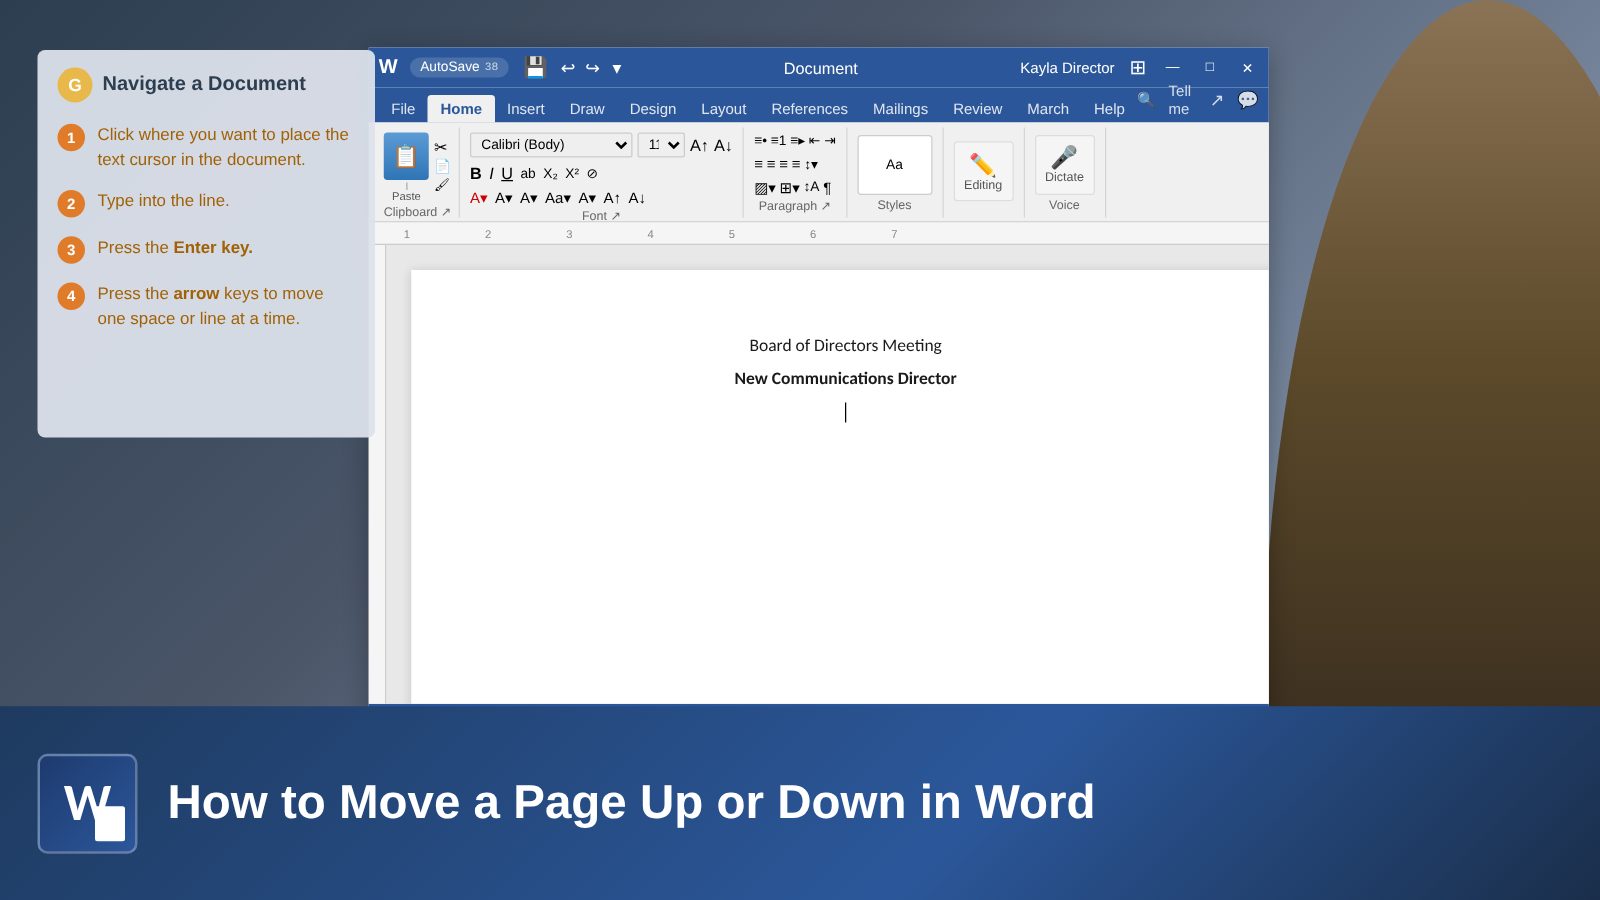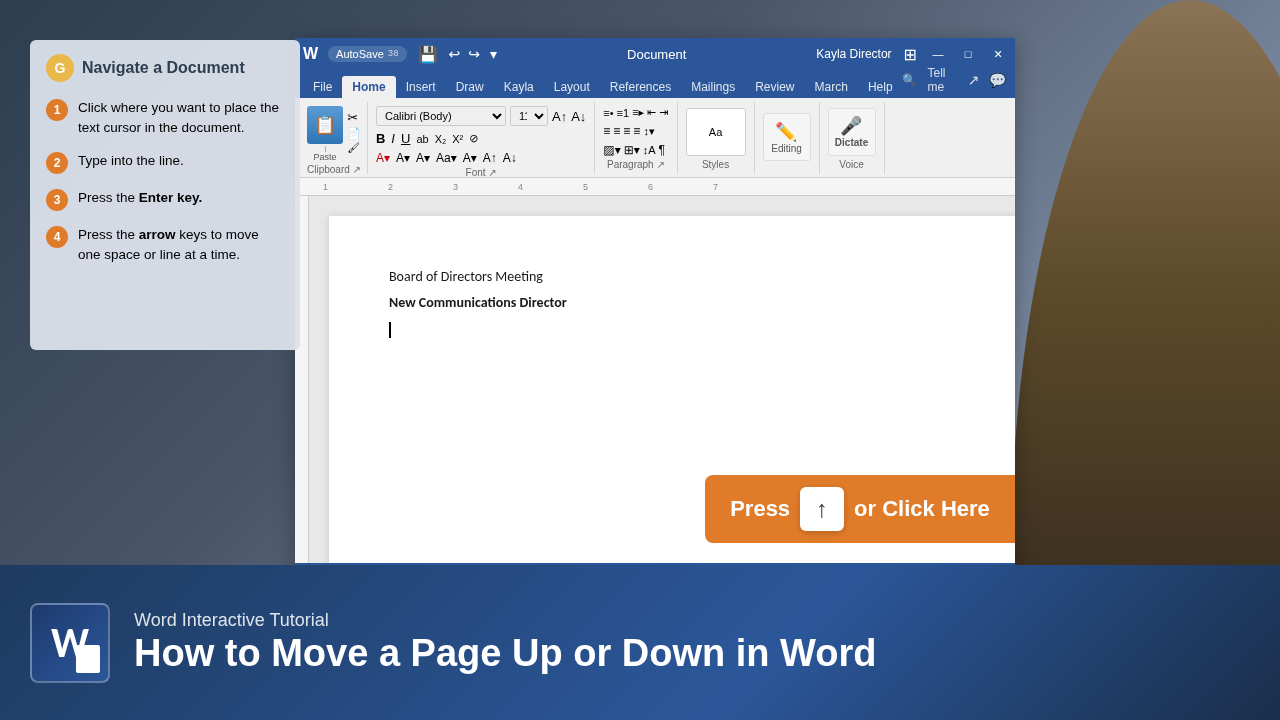--- a/index.html
+++ b/index.html
@@ -72,21 +72,21 @@
       color: white;
       font-size: 12px;
       font-weight: bold;
       display: flex; align-items: center; justify-content: center;
       flex-shrink: 0;
       margin-top: 1px;
     }
 
     .step-text {
       font-size: 13.5px;
-      color: #000000;
+      color: #a16207;
       line-height: 1.45;
     }
 
     .step-text strong {
       font-weight: 700;
     }
 
     
     .word-window {
       position: absolute;
@@ -239,20 +239,21 @@
     }
 
     .doc-page {
       background: white;
       margin: 0 auto;
       width: 695px;
       min-height: 400px;
       padding: 50px 60px;
       box-shadow: 0 1px 8px rgba(0,0,0,0.15);
       position: relative;
+      text-align: center;
     }
 
     .doc-text {
       font-family: 'Calibri', 'Segoe UI', sans-serif;
       font-size: 14px;
       color: #1a1a1a;
       line-height: 1.6;
     }
 
     .doc-cursor {
@@ -448,21 +449,21 @@
       <span class="window-btn win-btn-max">□</span>
       <span class="window-btn win-btn-close">✕</span>
     </div>
   </div>
 
   <div class="ribbon-tabs">
     <div class="ribbon-tab">File</div>
     <div class="ribbon-tab active">Home</div>
     <div class="ribbon-tab">Insert</div>
     <div class="ribbon-tab">Draw</div>
-    <div class="ribbon-tab">Kayla</div>
+    <div class="ribbon-tab">Design</div>
     <div class="ribbon-tab">Layout</div>
     <div class="ribbon-tab">References</div>
     <div class="ribbon-tab">Mailings</div>
     <div class="ribbon-tab">Review</div>
     <div class="ribbon-tab">March</div>
     <div class="ribbon-tab">Help</div>
     <div style="margin-left:auto;display:flex;align-items:center;gap:10px;padding-bottom:4px;">
       <span style="color:rgba(255,255,255,0.8);font-size:12px;">🔍</span>
       <span style="color:rgba(255,255,255,0.8);font-size:12px;">Tell me</span>
       <span style="color:rgba(255,255,255,0.8);font-size:14px;">↗</span>
@@ -563,21 +564,21 @@
             <span style="font-size:10px;color:#555;">Editing</span>
           </div>
         </div>
         <span class="ribbon-section-label"></span>
       </div>
 
       <div class="ribbon-group" style="padding:4px 8px;">
         <div style="display:flex;flex-direction:column;align-items:center;justify-content:center;flex:1;">
           <div style="width:48px;height:48px;background:#f5f5f5;border:1px solid #ddd;border-radius:3px;display:flex;flex-direction:column;align-items:center;justify-content:center;">
             <span style="font-size:18px;">🎤</span>
-            <span style="font-size:10px;color:#555;font-weight:bold;">Dictate</span>
+            <span style="font-size:10px;color:#555;">Dictate</span>
           </div>
         </div>
         <span class="ribbon-section-label">Voice</span>
       </div>
 
     </div>
   </div>
 
   <div class="ruler-top">
     <span style="margin-left:20px;">1</span>
@@ -593,39 +594,31 @@
     <div class="ruler-left"></div>
     <div class="doc-content">
       <div class="doc-page">
         <div class="doc-text">
           <p style="margin-bottom: 4px;">Board of Directors Meeting</p>
           <p style="margin-bottom: 4px;"><strong>New Communications Director</strong></p>
           <p style="margin-bottom: 8px;"><span class="doc-cursor"></span></p>
         </div>
       </div>
 
-      <div class="press-overlay">
-        <span class="press-text">Press</span>
-        <div class="arrow-up-btn">
-          <span>↑</span>
-        </div>
-        <span class="or-click-text">or Click Here</span>
-      </div>
     </div>
   </div>
 
   <div class="status-bar">
     <span>Page 1 of 1</span>
     <span style="margin-left:16px;">51 words</span>
   </div>
 
 </div>
 
 <div class="bottom-banner">
   <div class="word-logo">
     <span class="word-logo-w">W</span>
     <div class="word-logo-doc"></div>
   </div>
   <div class="banner-text">
-    <span class="banner-subtitle">Word Interactive Tutorial</span>
     <span class="banner-title">How to Move a Page Up or Down in Word</span>
   </div>
 </div>
 
 </body></html>

